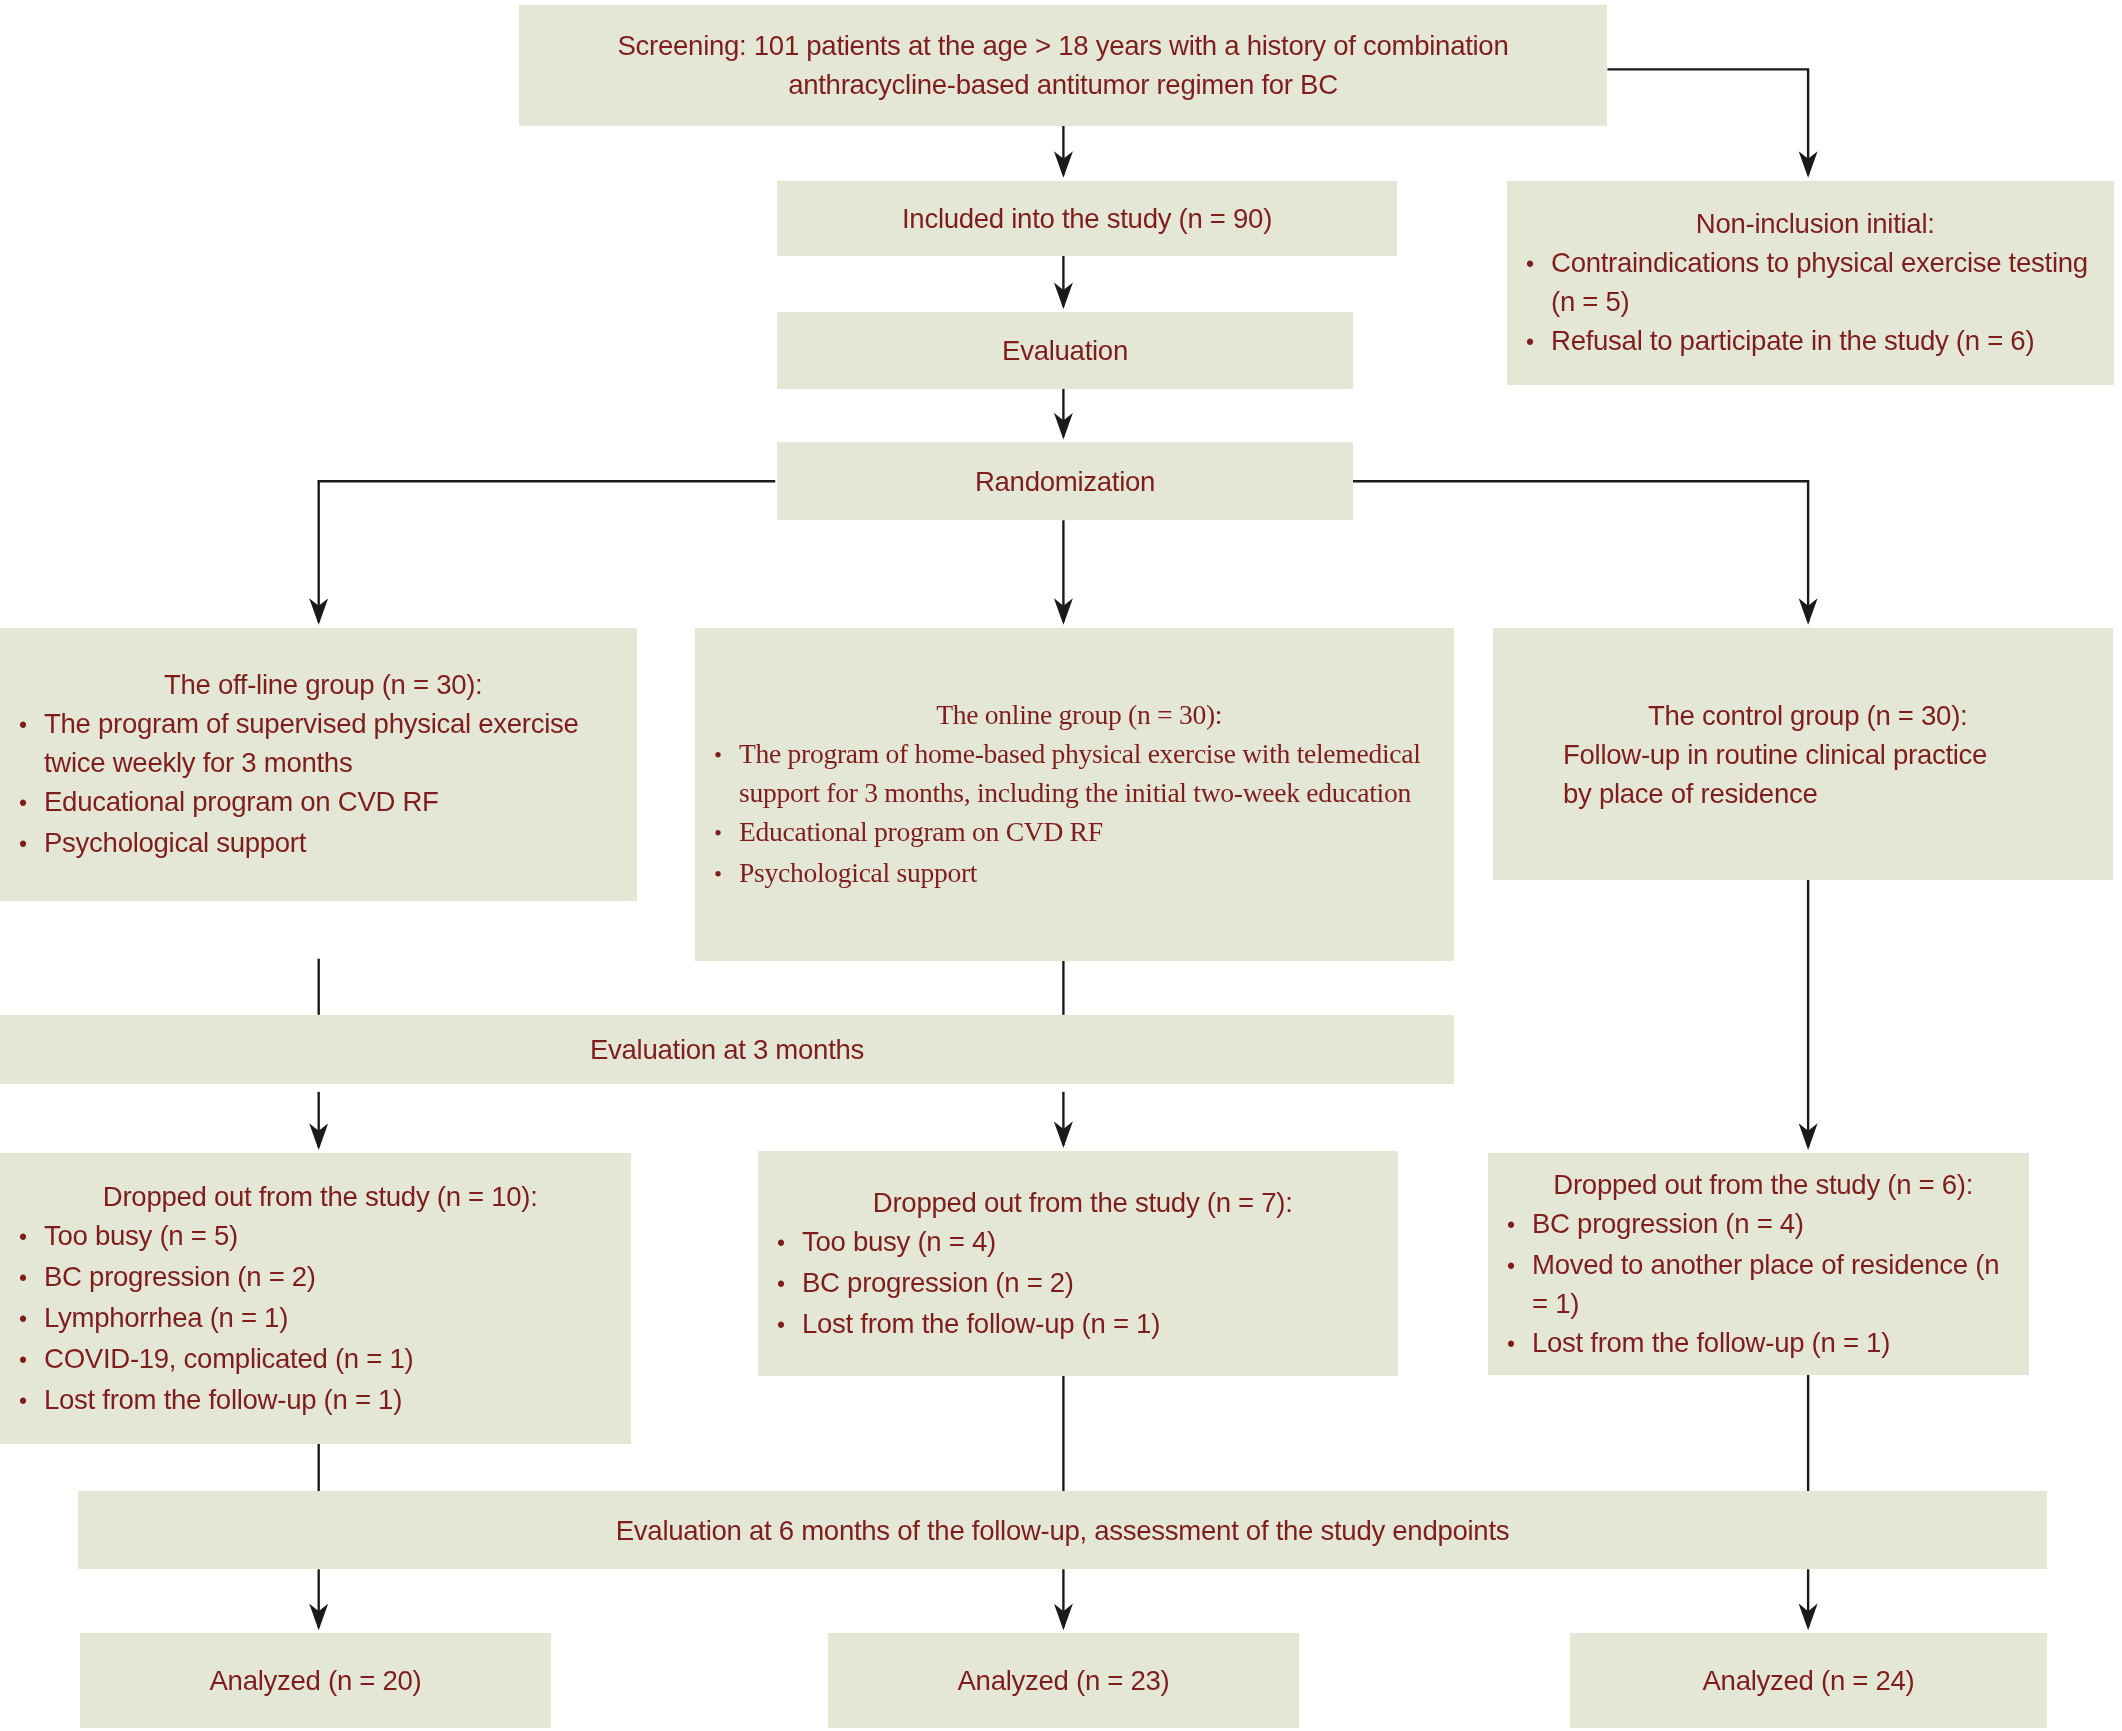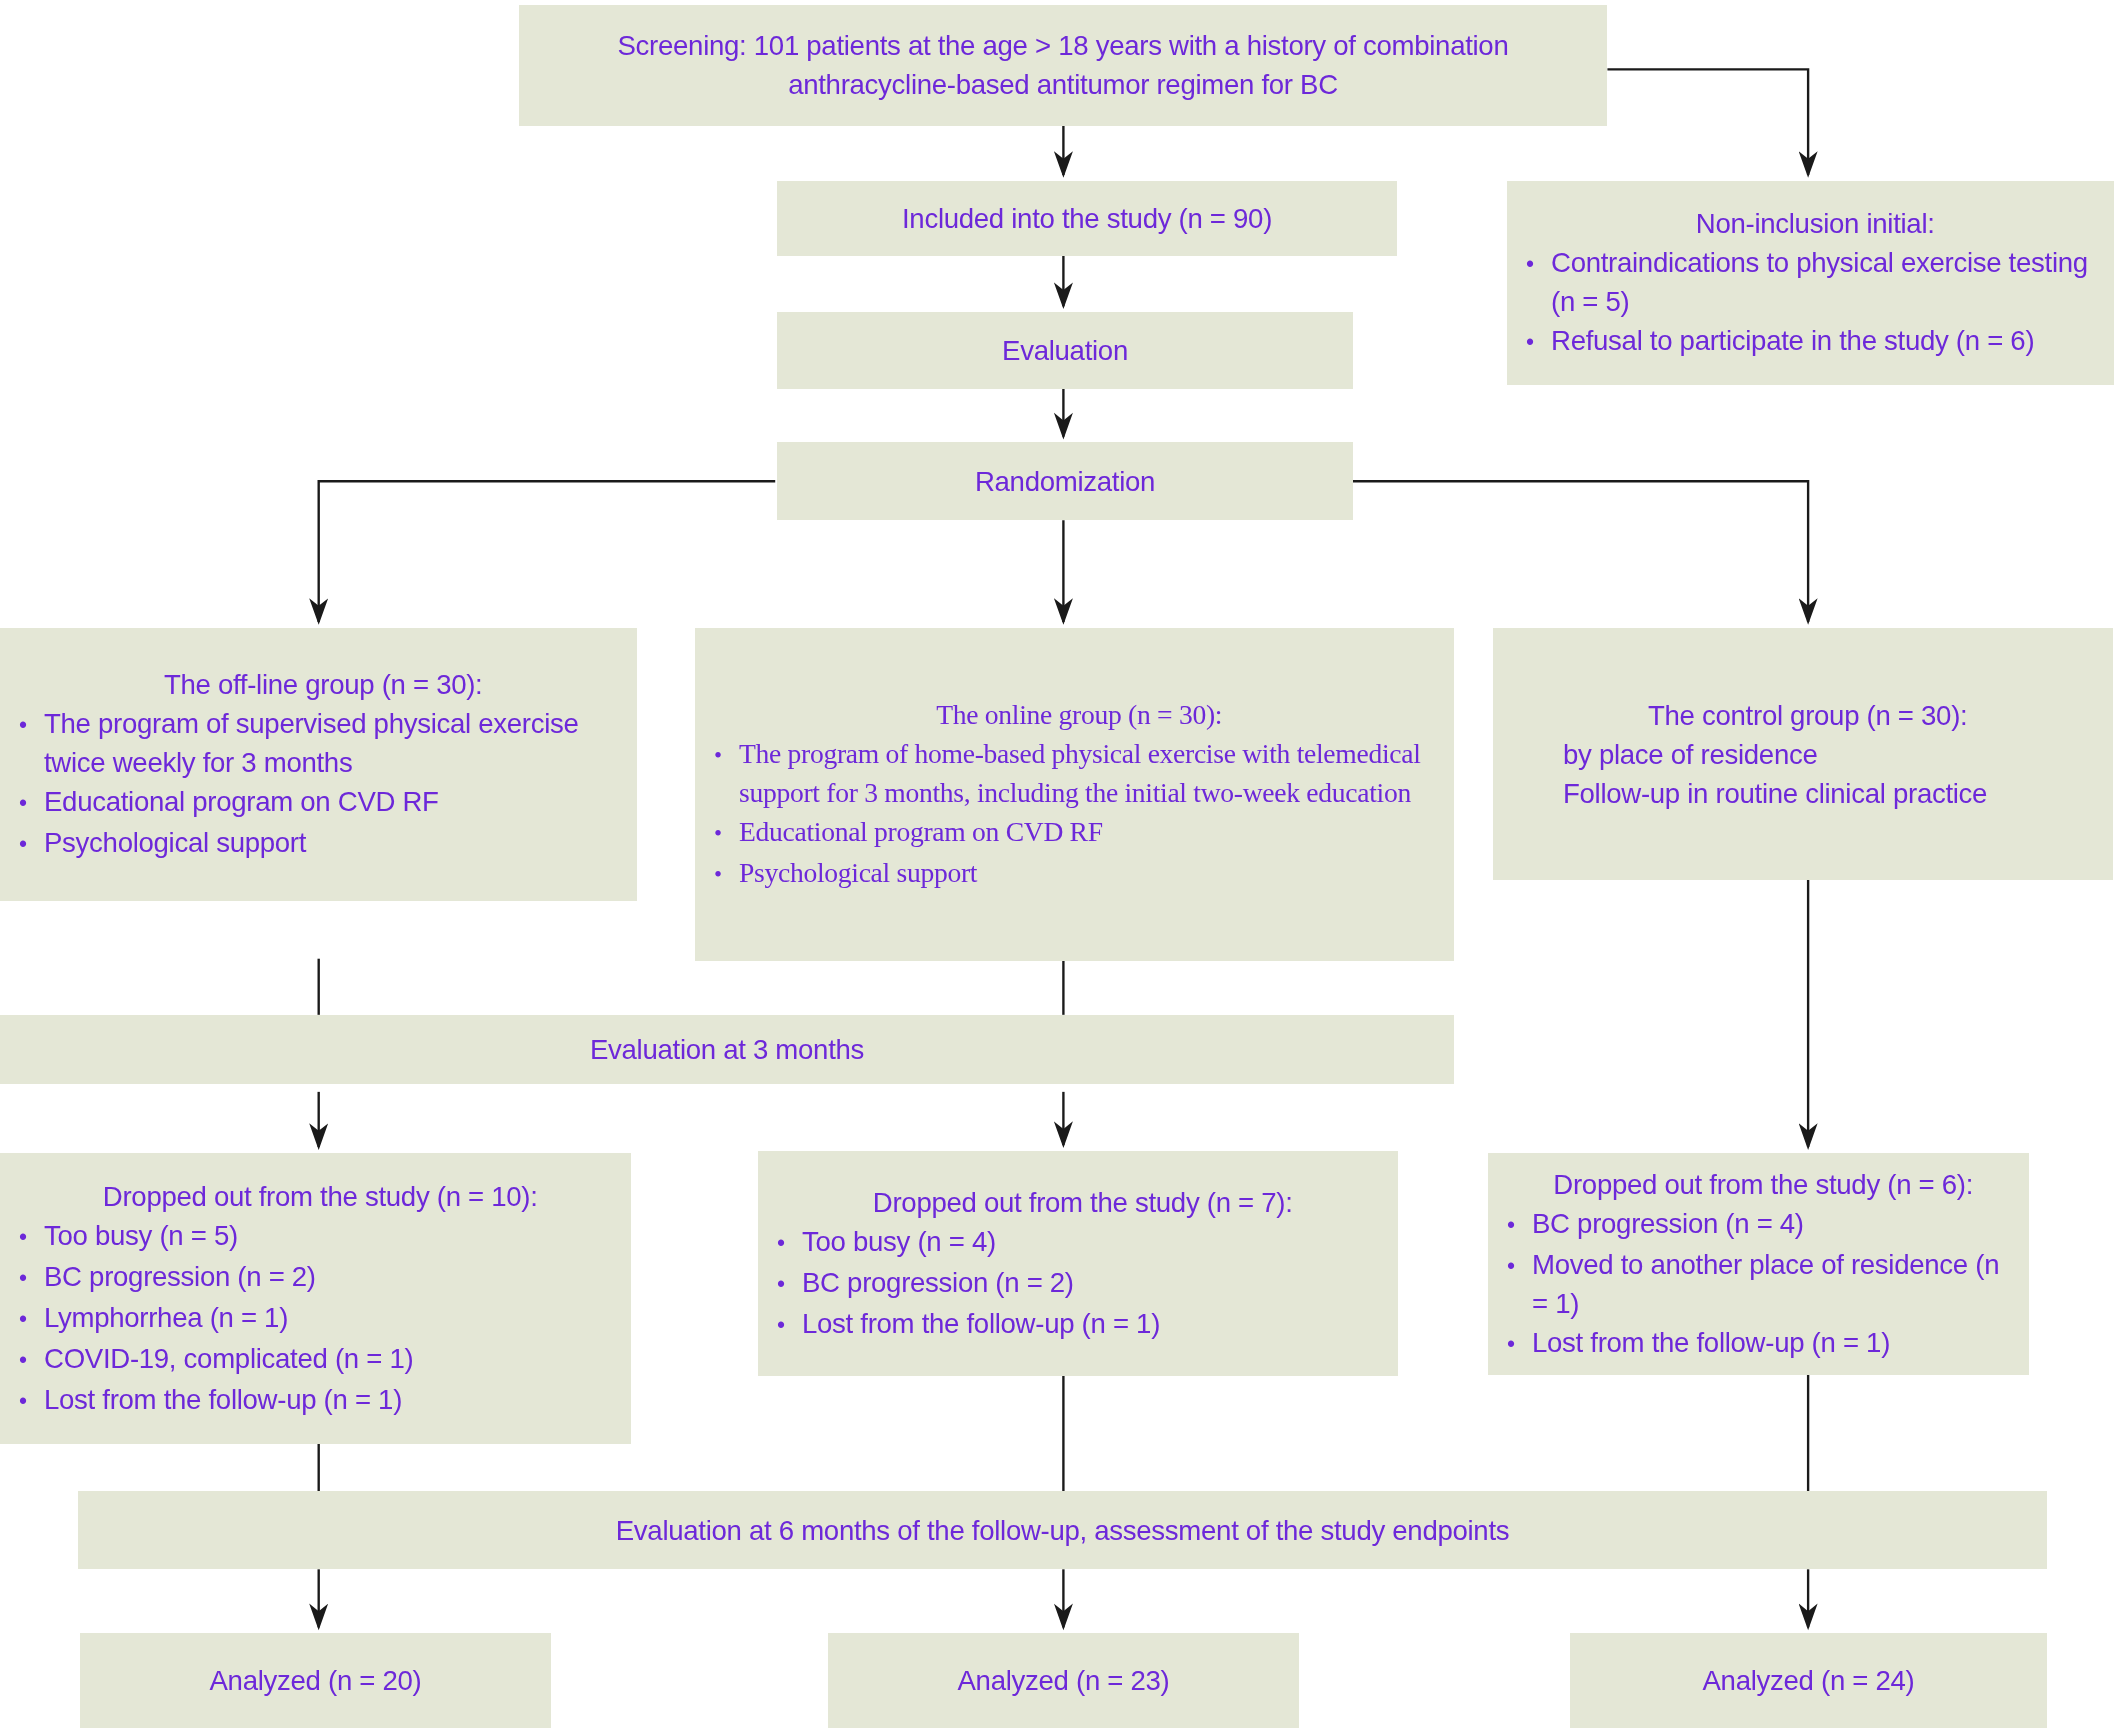--- a/index.html
+++ b/index.html
@@ -7,21 +7,21 @@
     padding: 0;
     background: #ffffff;
   }
   .canvas {
     position: relative;
     width: 2123px;
     height: 1731px;
     background: #ffffff;
     overflow: hidden;
     font-family: "Liberation Sans", "DejaVu Sans", sans-serif;
-    color: #6d28d9;
+    color: #7f1d1d;
     font-size: 27.6px;
     letter-spacing: -0.3px;
     line-height: 39px;
   }
   .connectors {
     position: absolute;
     left: 0; top: 0;
     width: 2123px;
     height: 1731px;
   }
@@ -149,22 +149,22 @@
     </div>
     <div class="li">
       <span class="dot"></span>
       <span>Psychological support</span>
     </div>
   </div>
 
   <div class="box" style="left:1493px; top:628px; width:620px; height:252px;">
     <div class="box-title">The control group (n = 30):</div>
     <div class="control-lines">
+      <div>Follow-up in routine clinical practice</div>
       <div>by place of residence</div>
-      <div>Follow-up in routine clinical practice</div>
     </div>
   </div>
 
   <div class="box center-text" style="left:0px; top:1015px; width:1454px; height:69px;">
     <div>Evaluation at 3 months</div>
   </div>
 
   <div class="box" style="left:0px; top:1153px; width:631px; height:291px;">
     <div class="box-title">Dropped out from the study (n = 10):</div>
     <div class="li">

